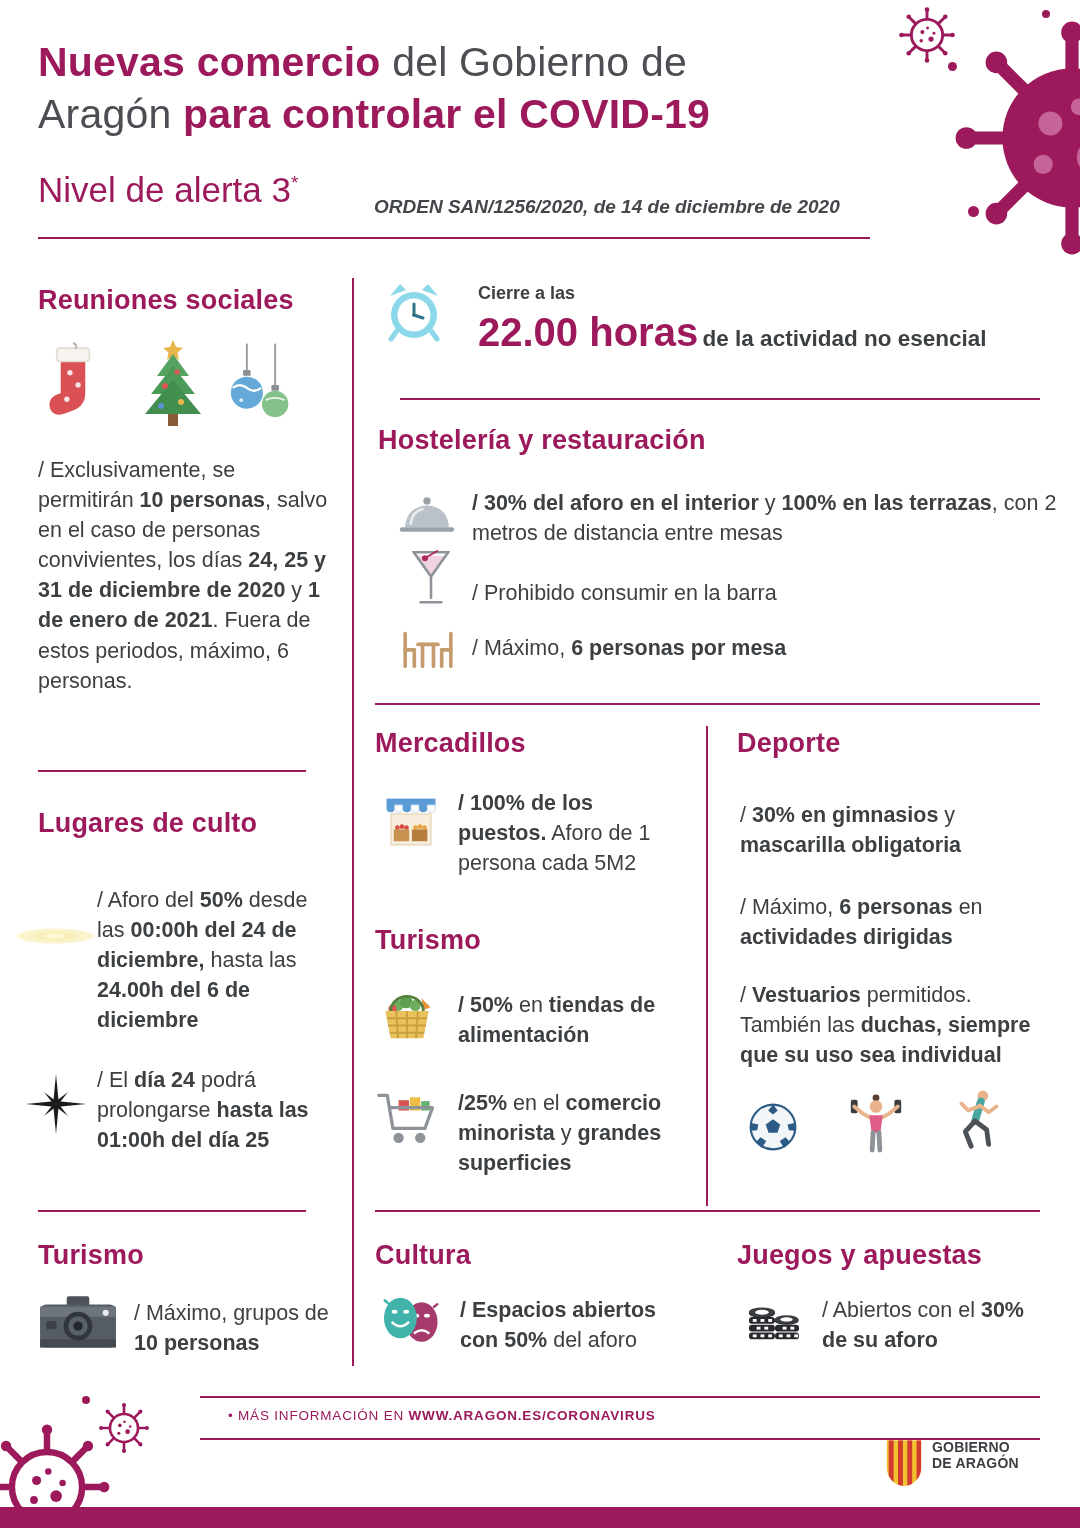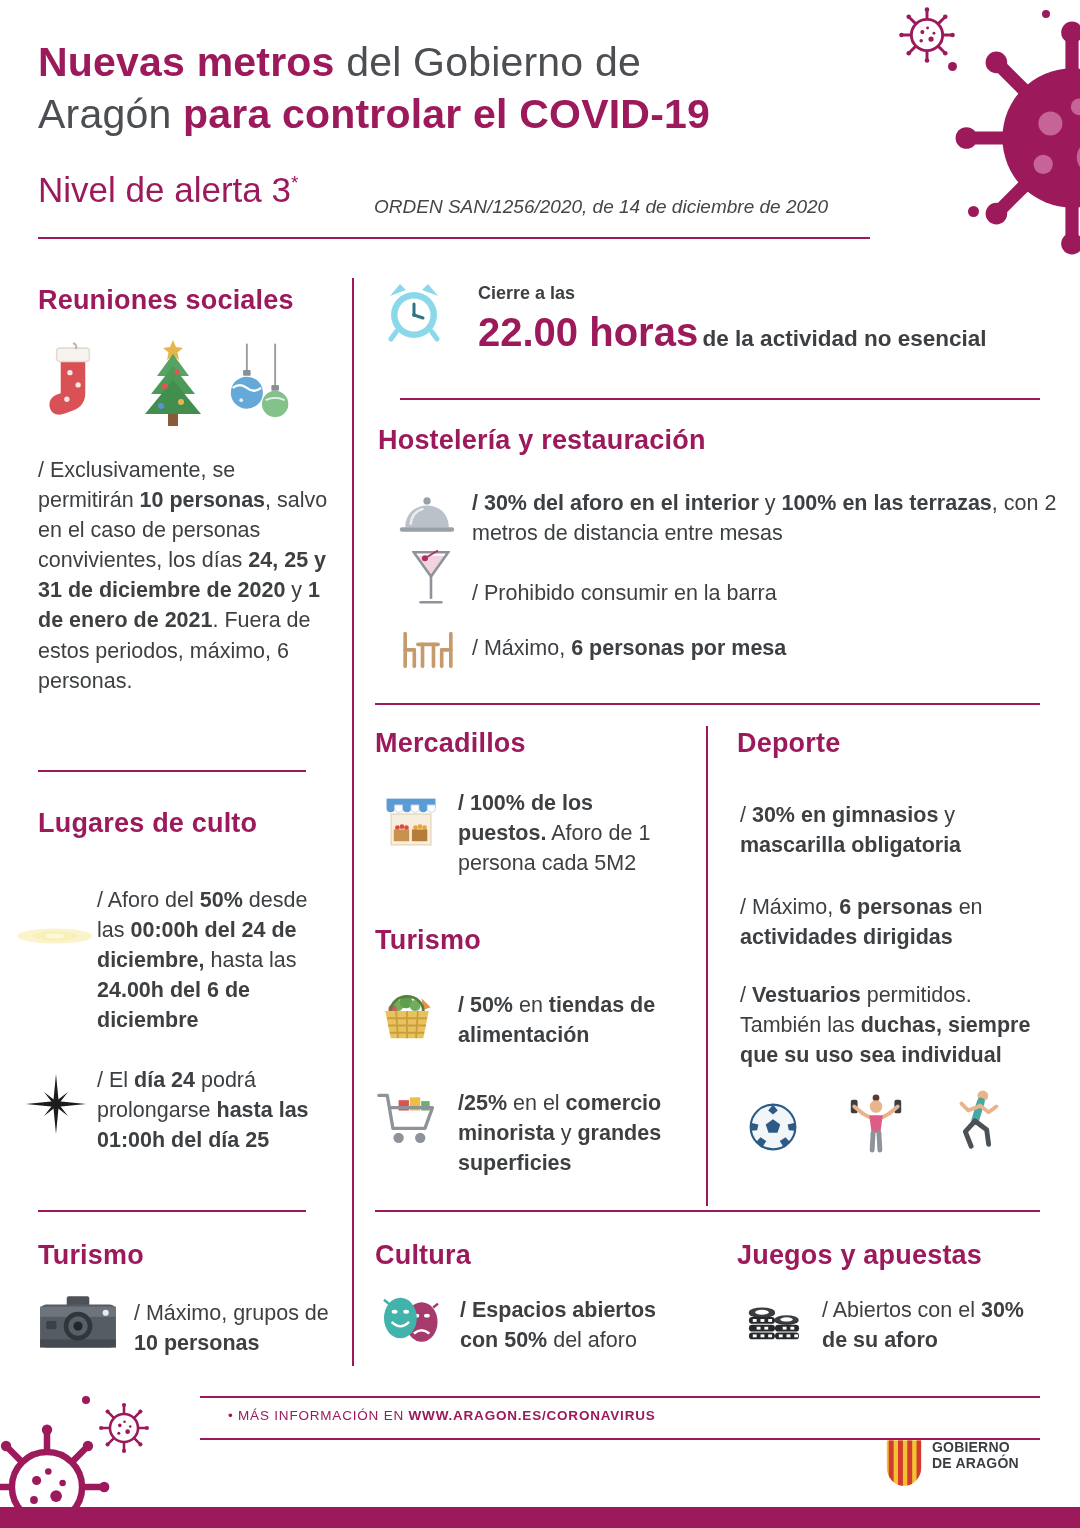--- a/index.html
+++ b/index.html
@@ -324,26 +324,26 @@
   <svg class="abs" style="left:898px;top:6px;width:58px;height:58px">
       <use href="#sym-virus-o"></use>
     </svg>
   <svg class="abs" style="left:952px;top:18px;width:240px;height:240px">
       <use href="#sym-virus"></use>
     </svg>
   <div class="dot" style="left:948px;top:62px;width:9px;height:9px"></div>
   <div class="dot" style="left:968px;top:206px;width:11px;height:11px"></div>
   <div class="dot" style="left:1042px;top:10px;width:8px;height:8px"></div>
 
-  <div class="abs title-line" style="left:38px;top:42px"><span class="b m">Nuevas metros</span><span> del Gobierno de</span></div>
+  <div class="abs title-line" style="left:38px;top:42px"><span class="b m">Nuevas comercio</span><span> del Gobierno de</span></div>
   <div class="abs title-line" style="left:38px;top:94px"><span>Aragón </span><span class="b m">para controlar el COVID-19</span></div>
   <div class="abs" style="left:38px;top:170px;font-size:35px;color:var(--accent)">
     <span>Nivel de alerta 3</span><sup style="font-size:19px">*</sup>
   </div>
-  <div class="abs" style="left:374px;top:196px;font-size:19px;font-style:italic;font-weight:400;color:#43464a">ORDEN SAN/1256/2020, de 14 de diciembre de 2020</div>
+  <div class="abs" style="left:374px;top:196px;font-size:19px;font-style:italic;font-weight:700;color:#43464a">ORDEN SAN/1256/2020, de 14 de diciembre de 2020</div>
   <div class="rule" style="left:38px;top:237px;width:832px;height:2px"></div>
 
   <div class="rule" style="left:352px;top:278px;width:2px;height:1088px"></div>
 
   <div class="heading" style="left:38px;top:285px">Reuniones sociales</div>
   <svg class="abs" style="left:40px;top:342px;width:66px;height:90px">
       <use href="#sym-stocking"></use>
     </svg>
   <svg class="abs" style="left:128px;top:336px;width:90px;height:96px">
       <use href="#sym-tree"></use>

